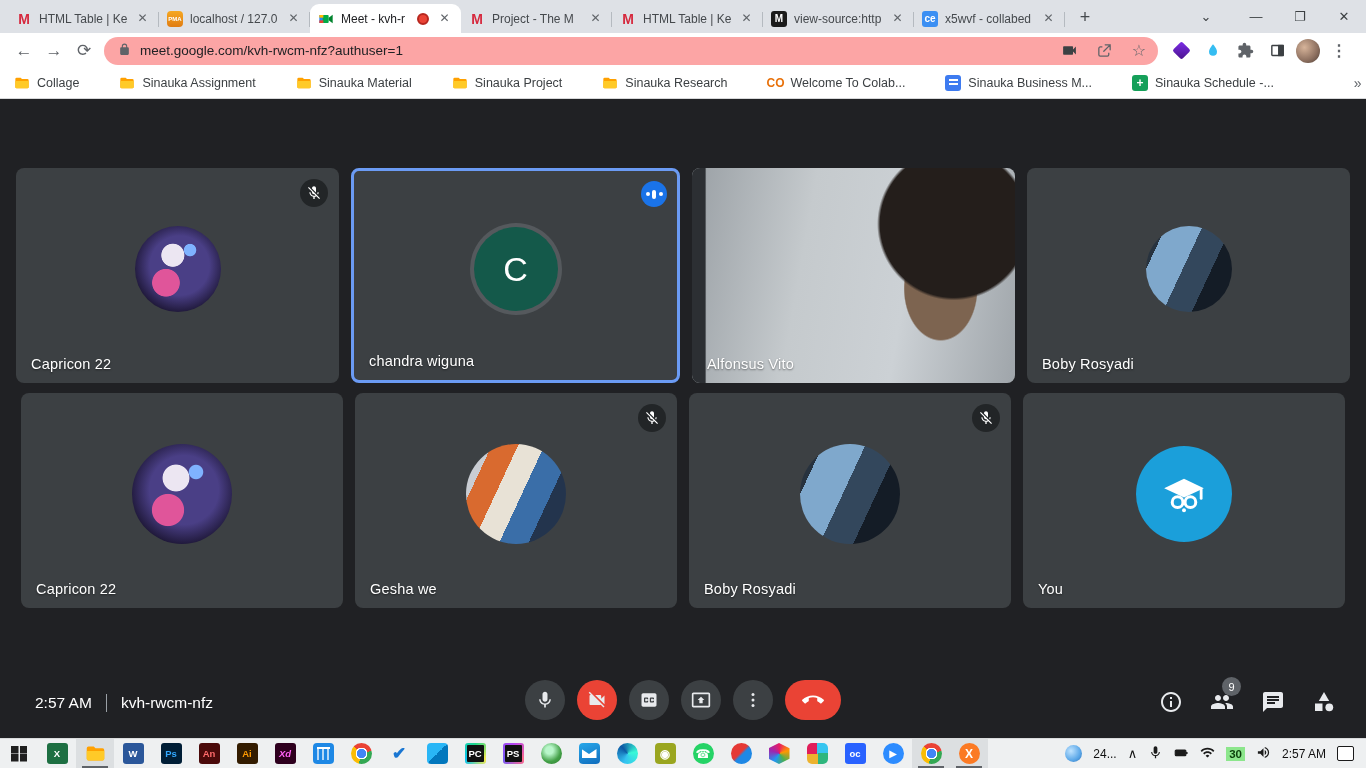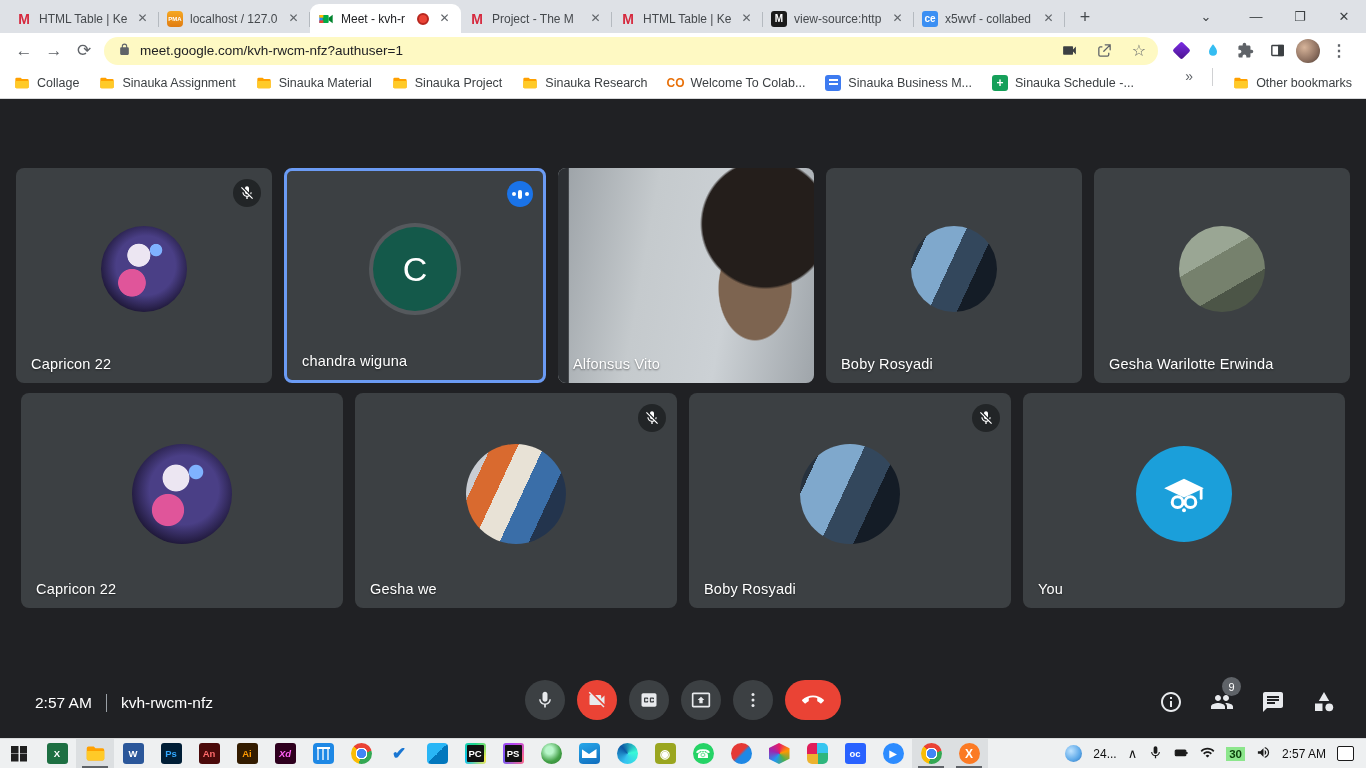--- a/index.html
+++ b/index.html
@@ -24,31 +24,31 @@
   .rec-dot { width:12px; height:12px; border-radius:50%; background:#ea4335; border:2.5px solid #b7271f; flex:none; }
   .newtab { width:28px; height:28px; margin:0 0 2px 6px; display:flex; align-items:center; justify-content:center;
             font-size:18px; color:#45494d; border-radius:50%; }
   .win-controls { position:absolute; right:0; top:0; height:33px; display:flex; align-items:center; }
   .win-btn { width:44px; height:33px; display:flex; align-items:center; justify-content:center; color:#3c4043; font-size:13px; }
   .tab-chevron { width:40px; margin-right:8px; }
 
   .toolbar { height:35px; background:#fff; display:flex; align-items:center; padding:0 10px; gap:2px; }
   .nav-btn { width:28px; height:28px; display:flex; align-items:center; justify-content:center; color:#5f6368;
              font-size:17px; border-radius:50%; flex:none; }
-  .omnibox { flex:1; height:28px; background:#fef9c3; border-radius:14px; display:flex; align-items:center;
+  .omnibox { flex:1; height:28px; background:#fca5a5; border-radius:14px; display:flex; align-items:center;
              padding:0 6px 0 14px; gap:9px; margin:0 4px; min-width:0; }
   .url-text { flex:1; font-size:13.5px; color:#202124; white-space:nowrap; overflow:hidden; }
   .omni-icon { width:26px; height:26px; display:flex; align-items:center; justify-content:center; flex:none; }
   .ext-area { display:flex; align-items:center; gap:6px; padding:0 4px; }
   .ext-icon { width:26px; height:26px; display:flex; align-items:center; justify-content:center; }
   .diamond { width:13px; height:13px; background:linear-gradient(135deg,#7c2ce8,#4a148c); transform:rotate(45deg); border-radius:2px; }
   .avatar-sm { width:24px; height:24px; border-radius:50%;
                background:radial-gradient(circle at 35% 35%, #d7b49a, #8c6f5f 60%, #4a3b33); }
 
-  .bookmarksbar { height:31px; background:#fff; display:flex; padding:0 14px; gap:20px;
+  .bookmarksbar { height:31px; background:#fff; display:flex; align-items:center; padding:0 14px; gap:40px;
                   font-size:12.5px; color:#3c4043; border-bottom:1px solid #d7d8da; }
   .bm { display:flex; align-items:center; gap:7px; white-space:nowrap; }
   .bm-ico { width:16px; height:16px; display:flex; align-items:center; justify-content:center; font-weight:800; border-radius:3px; flex:none; }
   .bm-co { color:#e8710a; font-size:12px; }
   .bm-doc { background:#3e7bf0; border-radius:3px; position:relative; }
   .bm-doc::after { content:""; position:absolute; left:3.5px; top:4px; width:9px; height:2px; background:#fff; box-shadow:0 4px 0 #fff; }
   .bm-sheet { background:#15a05a; border-radius:3px; position:relative; }
   .bm-sheet::after { content:"+"; color:#fff; font-size:12px; font-weight:700; }
   .bm-spacer { flex:1; }
   .bm-more { color:#5f6368; font-size:14px; letter-spacing:-1px; }
@@ -353,24 +353,20 @@
       <div class="tile">
         <div class="video-bg"></div>
         <span class="tile-name">Alfonsus Vito</span>
       </div>
 
       <div class="tile">
         <div class="av av-86 av-boby"></div>
         <span class="tile-name">Boby Rosyadi</span>
       </div>
 
-      <div class="tile">
-        <div class="av av-86 av-gesha"></div>
-        <span class="tile-name">Gesha Warilotte Erwinda</span>
-      </div>
     </div>
 
     <div class="row row2">
       <div class="tile">
         <div class="av av-100 av-harley"></div>
         <span class="tile-name">Capricon 22</span>
       </div>
 
       <div class="tile">
         <div class="av av-100 av-geshawe"></div>

